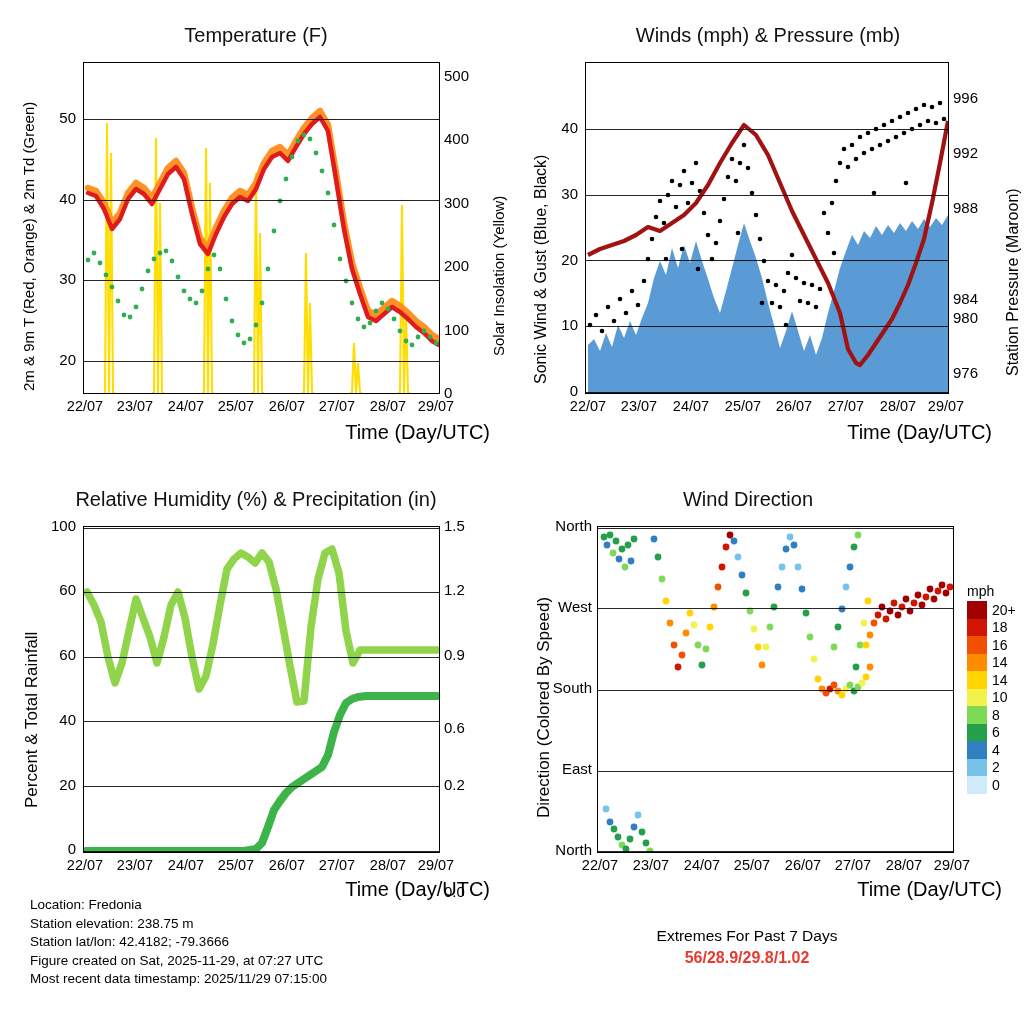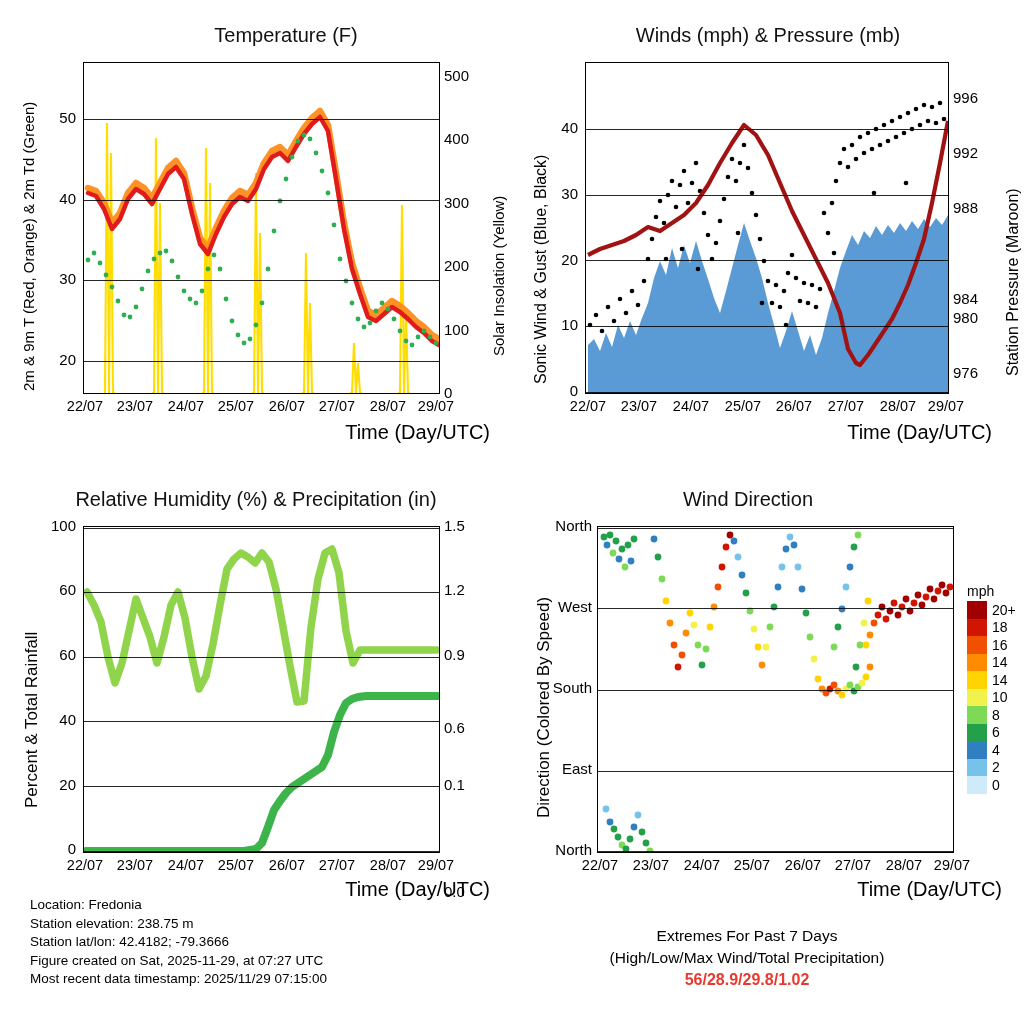--- a/index.html
+++ b/index.html
@@ -32,21 +32,21 @@
   .legend .sw{width:20px;height:17.5px;}
   .legend .lb{font-size:14px;margin-left:5px;}
   svg{display:block;}
 </style>
 </head>
 <body>
 
 <div class="page">
 
   <div class="panel" style="left:0;top:16px;width:512px;height:420px;">
-    <div class="ptitle" style="top:8px;margin-left:30px;">Temperature (F)</div>
+    <div class="ptitle" style="top:8px;">Temperature (F)</div>
 
     <div class="axlabel vlabel" style="left:20px;top:375px;font-size:15px;">2m &amp; 9m T (Red, Orange) &amp; 2m Td (Green)</div>
 
     <div class="axlabel vlabel" style="left:490px;top:340px;font-size:15px;">Solar Insolation (Yellow)</div>
 
     <div class="plot" style="left:83px;top:46px;width:355px;height:330px;">
 
       <div class="gridline" style="top:297.8px;"></div>
       <div class="gridline" style="top:217.3px;"></div>
       <div class="gridline" style="top:136.8px;"></div>
@@ -339,21 +339,21 @@
     </div>
 
     <div class="ytick" style="left:38px;top:352px;width:38px;">0</div>
     <div class="ytick" style="left:38px;top:288px;width:38px;">20</div>
     <div class="ytick" style="left:38px;top:223px;width:38px;">40</div>
     <div class="ytick" style="left:38px;top:158px;width:38px;">60</div>
     <div class="ytick" style="left:38px;top:93px;width:38px;">60</div>
     <div class="ytick" style="left:32px;top:29px;width:44px;">100</div>
 
     <div class="y2tick" style="left:444px;top:352px;margin-top:43px;">0.0</div>
-    <div class="y2tick" style="left:444px;top:288px;">0.1</div>
+    <div class="y2tick" style="left:444px;top:288px;">0.2</div>
     <div class="y2tick" style="left:444px;top:223px;margin-top:8px;">0.6</div>
     <div class="y2tick" style="left:444px;top:158px;">0.9</div>
     <div class="y2tick" style="left:444px;top:93px;">1.2</div>
     <div class="y2tick" style="left:444px;top:29px;">1.5</div>
 
     <div class="xtick" style="left:85px;top:369px;">22/07</div>
     <div class="xtick" style="left:135px;top:369px;">23/07</div>
     <div class="xtick" style="left:186px;top:369px;">24/07</div>
     <div class="xtick" style="left:236px;top:369px;">25/07</div>
     <div class="xtick" style="left:287px;top:369px;">26/07</div>
@@ -569,17 +569,16 @@
   <div class="footer" style="top:896px;">
     <div>Location: Fredonia</div>
     <div>Station elevation: 238.75 m</div>
     <div>Station lat/lon: 42.4182; -79.3666</div>
     <div>Figure created on Sat, 2025-11-29, at 07:27 UTC</div>
     <div>Most recent data timestamp: 2025/11/29 07:15:00</div>
   </div>
 
   <div class="extremes" style="left:512px;top:925px;width:470px;">
     <div>Extremes For Past 7 Days</div>
-    <div>(High/Low/Max Wind/Total Precipitation)</div>
     <div class="vals">56/28.9/29.8/1.02</div>
   </div>
 
 </div>
 
 </body></html>

